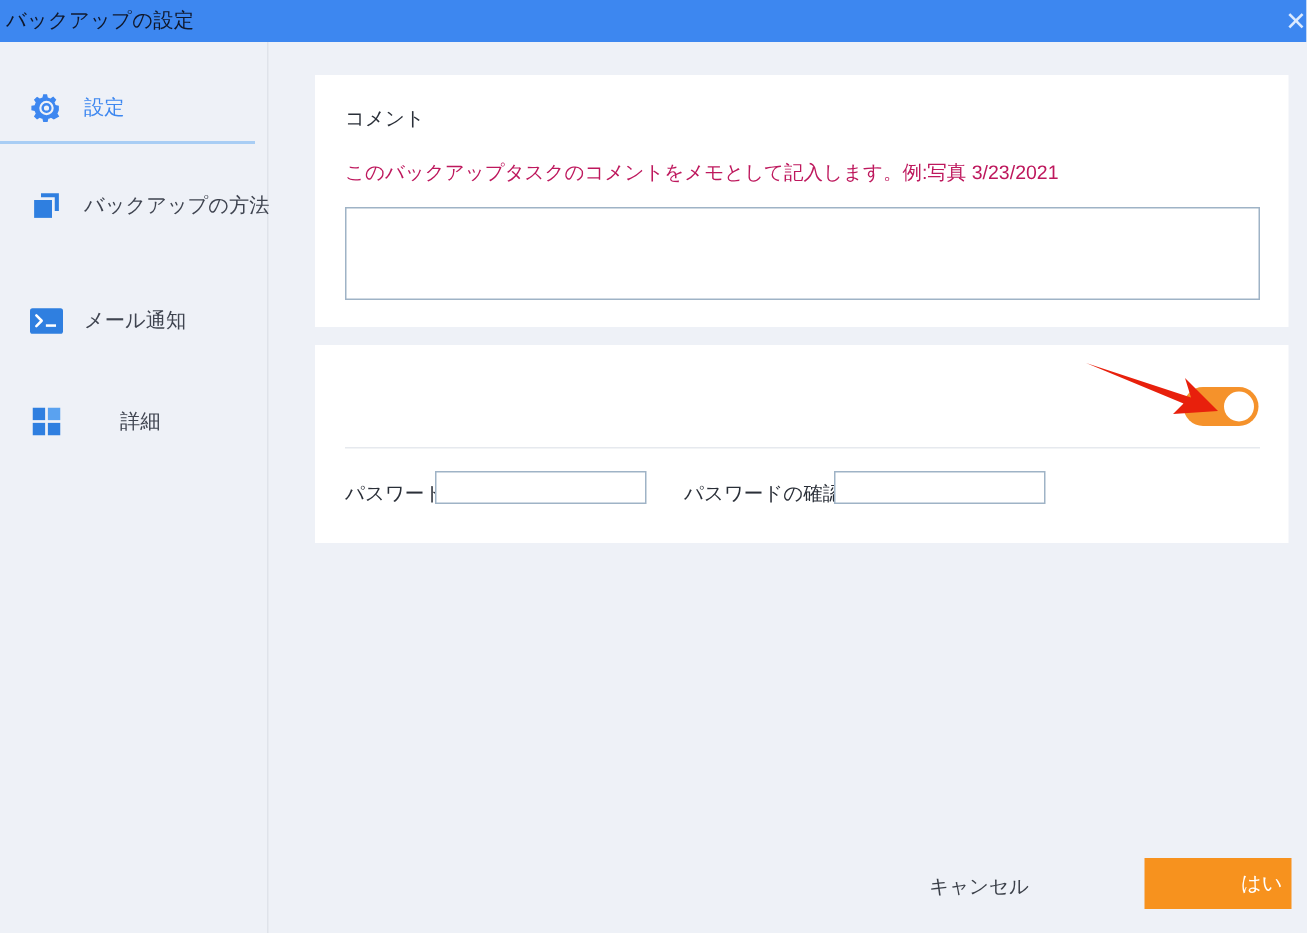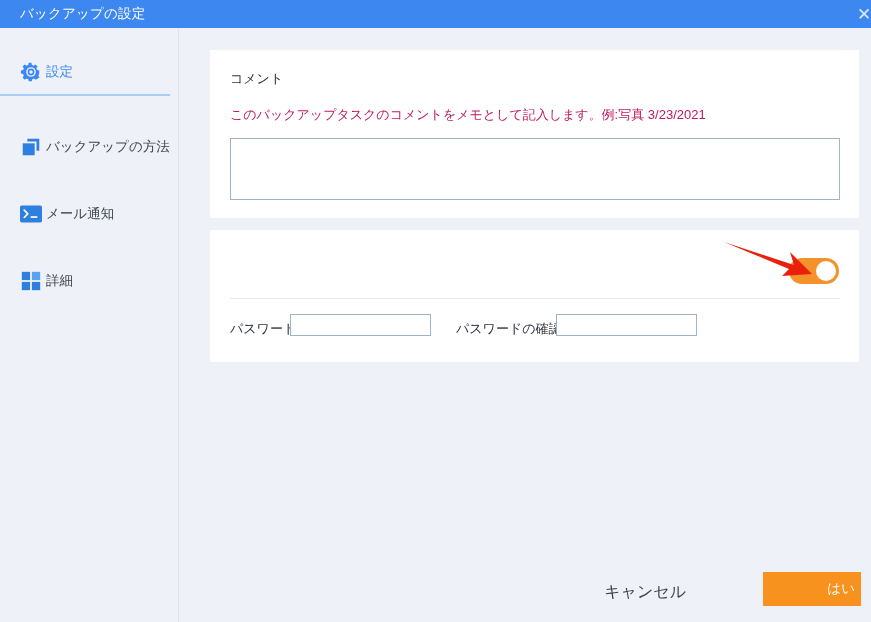--- a/index.html
+++ b/index.html
@@ -18,23 +18,23 @@
   }
 
   
   .titlebar {
     position: absolute; left: 0; top: 0;
     width: 871px; height: 28px;
     background: #3d87f0;
     display: flex; align-items: center;
   }
   .titlebar-title {
-    color: #ffffff;
+    color: #0f172a;
     font-size: 13.5px;
-    padding-left: 20px;
+    padding-left: 4px;
     letter-spacing: 0.2px;
     white-space: nowrap;
   }
   .titlebar-close {
     position: absolute;
     right: -6px; top: 2px;
     width: 26px; height: 24px;
     display: flex; align-items: center; justify-content: center;
     color: #dbeaff;
     font-size: 17px;
@@ -56,20 +56,21 @@
     display: flex; align-items: center;
     cursor: pointer;
   }
   .side-icon {
     width: 30px; height: 30px;
     margin-left: 16px;
     display: flex; align-items: center; justify-content: center;
     flex: 0 0 auto;
   }
   .side-label {
+    margin-left: 10px;
     font-size: 13.5px;
     color: #3f4450;
     white-space: nowrap;
   }
   .side-item.active .side-label { color: #3d87f0; }
   .side-underline {
     position: absolute;
     left: 0; width: 170px; height: 2px;
     background: #a8cdf4;
   }
@@ -167,21 +168,21 @@
 
   
   .footer {
     position: absolute;
     left: 180px; top: 560px;
     width: 691px; height: 62px;
   }
   .btn-cancel {
     position: absolute;
     right: 185px; top: 22px;
-    font-size: 16px;
+    font-size: 13px;
     color: #3a3f48;
     background: none; border: none;
     cursor: pointer;
     font-family: "Liberation Sans", sans-serif;
     padding: 0;
   }
   .btn-primary {
     position: absolute;
     right: 10px; top: 12px;
     width: 98px; height: 34px;
@@ -210,42 +211,42 @@
       <span class="side-icon">
         <svg width="22" height="22" viewBox="0 0 24 24" fill="#3d87f0">
           <path d="M12 8.3a3.7 3.7 0 100 7.4 3.7 3.7 0 000-7.4zm0 5.6a1.9 1.9 0 110-3.8 1.9 1.9 0 010 3.8z"></path>
           <path d="M21 13.6v-3.2l-2.4-.5a6.9 6.9 0 00-.8-1.9l1.35-2.05-2.25-2.25L14.85 5.1a6.9 6.9 0 00-1.9-.8L12.4 2H9.6l-.55 2.3a6.9 6.9 0 00-1.9.8L5.1 3.75 2.85 6 4.2 8.05a6.9 6.9 0 00-.8 1.9L1 10.4v3.2l2.4.55a6.9 6.9 0 00.8 1.9L2.85 18.1 5.1 20.35l2.05-1.35a6.9 6.9 0 001.9.8l.55 2.4h3.2l.55-2.4a6.9 6.9 0 001.9-.8l2.05 1.35L21.3 18.1l-1.35-2.05a6.9 6.9 0 00.8-1.9L21 13.6zm-9 3.65A5.25 5.25 0 1117.25 12 5.26 5.26 0 0112 17.25z"></path>
         </svg>
       </span>
       <span class="side-label">設定</span>
     </div>
     <div class="side-underline" style="top:66px;"></div>
 
-    <div class="side-item" style="top:97px;">
+    <div class="side-item" style="top:87px;">
       <span class="side-icon">
         <svg width="22" height="22" viewBox="0 0 24 24">
           <path d="M8 3h13v13h-3V6H8z" fill="#2f7fe0"></path>
           <rect x="3" y="8" width="13" height="13" fill="#2f7fe0"></rect>
         </svg>
       </span>
       <span class="side-label">バックアップの方法</span>
     </div>
 
     <div class="side-item" style="top:164px;">
       <span class="side-icon">
         <svg width="22" height="18" viewBox="0 0 26 20">
           <rect x="0" y="0" width="26" height="20" rx="2" fill="#2f7fe0"></rect>
           <path d="M5 5.5l4.2 4.3L5 14.1" stroke="#ffffff" stroke-width="2" fill="none" stroke-linecap="round" stroke-linejoin="round"></path>
           <rect x="12.5" y="12.6" width="8" height="2" fill="#ffffff"></rect>
         </svg>
       </span>
       <span class="side-label">メール通知</span>
     </div>
 
-    <div class="side-item" style="top:231px;">
+    <div class="side-item" style="top:231px;gap:24px;">
       <span class="side-icon">
         <svg width="22" height="22" viewBox="0 0 24 24">
           <rect x="2" y="2" width="9" height="9" fill="#2f7fe0"></rect>
           <rect x="13" y="2" width="9" height="9" fill="#5aa2f0"></rect>
           <rect x="2" y="13" width="9" height="9" fill="#2f7fe0"></rect>
           <rect x="13" y="13" width="9" height="9" fill="#2f7fe0"></rect>
         </svg>
       </span>
       <span class="side-label">詳細</span>
     </div>

